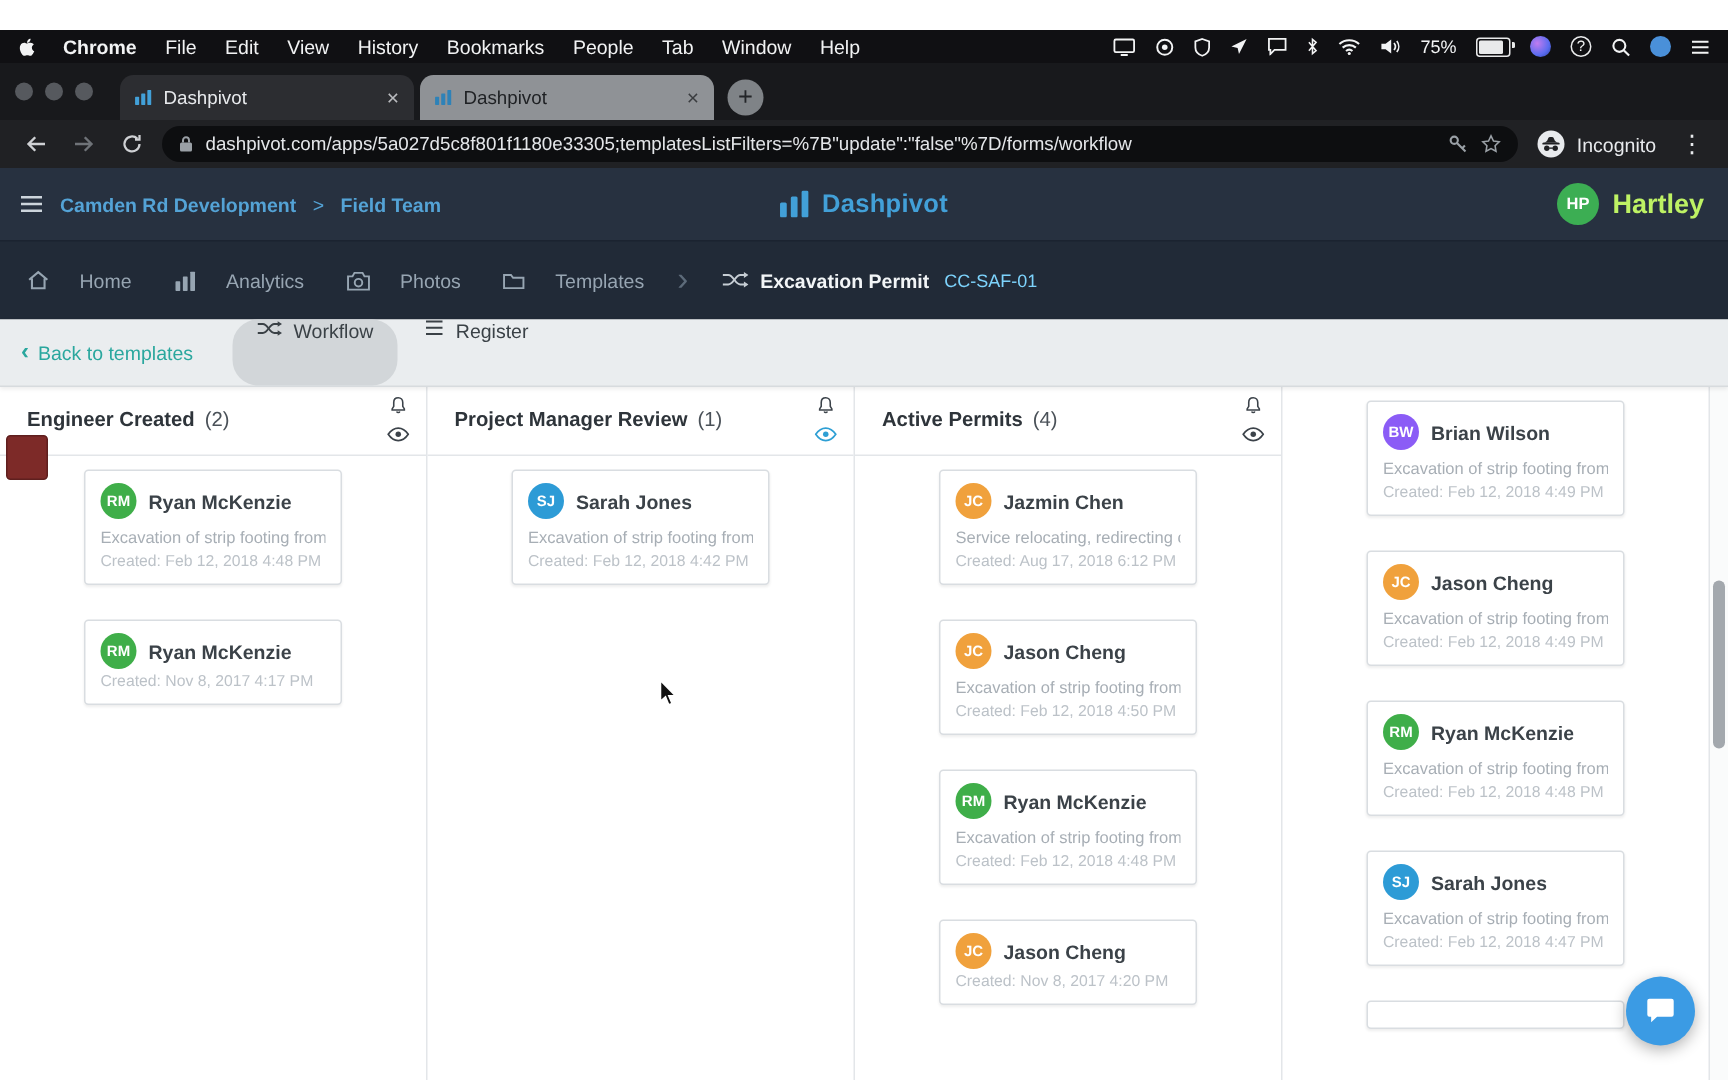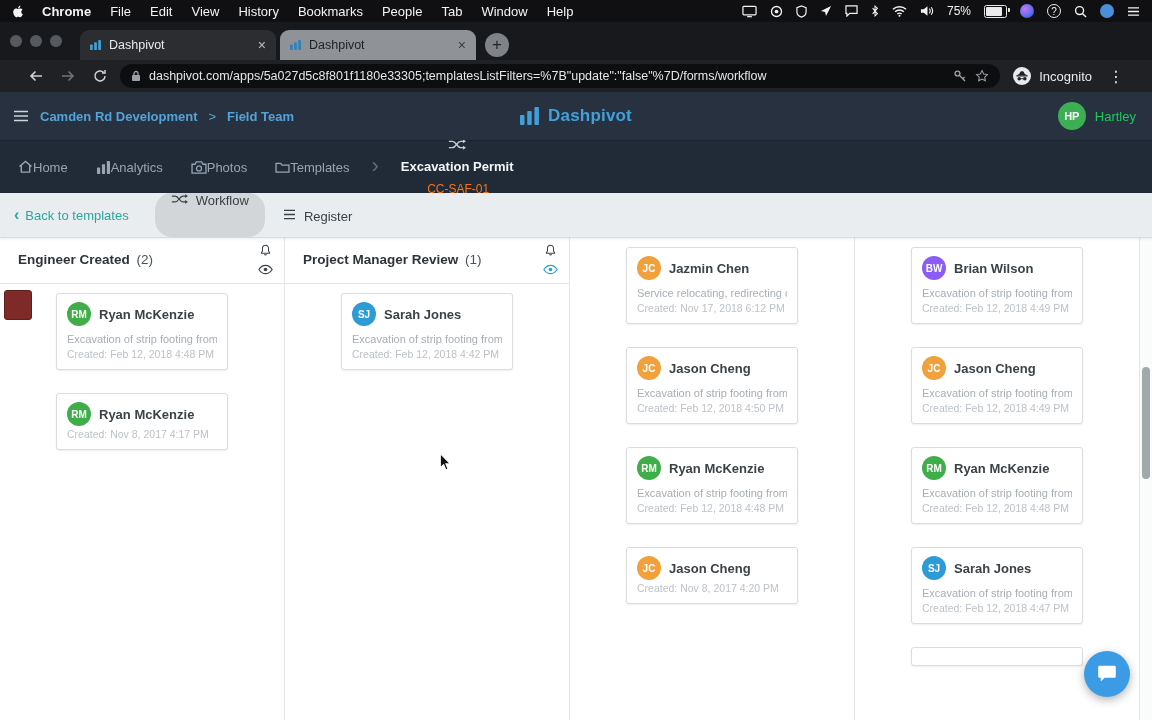--- a/index.html
+++ b/index.html
@@ -4,21 +4,21 @@
 <style>
   html,body{margin:0;padding:0;}
   body{
     width:1152px;height:720px;overflow:hidden;position:relative;
     font-family:"Liberation Sans","DejaVu Sans",sans-serif;
     background:#fff;-webkit-font-smoothing:antialiased;
   }
   svg{display:block;}
   
   .menubar{height:22px;background:#101013;color:#f2f3f4;display:flex;align-items:center;
-    padding:0 12px;font-size:13px;}
+    padding:0 12px;font-size:13px;margin-top:20px;}
   .menubar .apple{margin-right:4px;display:flex;}
   .menu-items{display:flex;align-items:center;gap:19px;margin-left:14px;}
   .menu-item{white-space:nowrap;}
   .menu-item:first-child{font-weight:700;}
   .menubar-right{margin-left:auto;display:flex;align-items:center;gap:13px;color:#f2f3f4;}
   .menubar-right .pct{font-size:12px;}
   .bat{width:21px;height:11px;border:1px solid #e9eaeb;border-radius:2.5px;position:relative;display:inline-block;}
   .bat:after{content:"";position:absolute;right:-4px;top:2.5px;width:2px;height:4px;background:#e9eaeb;border-radius:0 1px 1px 0;}
   .bat-fill{position:absolute;left:1px;top:1px;bottom:1px;width:74%;background:#e9eaeb;border-radius:1px;}
   .dot{width:14px;height:14px;border-radius:50%;display:inline-block;}
@@ -32,55 +32,55 @@
   .light{width:12px;height:12px;border-radius:50%;background:#56595e;}
   .tab{width:196px;height:30px;border-radius:9px 9px 0 0;display:flex;align-items:center;
     padding:0 10px;gap:8px;font-size:12.5px;box-sizing:border-box;}
   .tab.active{background:#2c2d31;color:#e8eaed;}
   .tab.inactive{background:#8f9296;color:#1e2023;margin-left:4px;}
   .tab .title{flex:1;white-space:nowrap;overflow:hidden;}
   .tab .close{opacity:.75;font-size:14px;line-height:1;}
   .newtab{width:24px;height:24px;border-radius:50%;background:#7f8387;color:#232528;
     display:flex;align-items:center;justify-content:center;font-size:17px;margin:0 0 3px 9px;}
   
-  .addressbar{height:32px;background:#202124;display:flex;align-items:center;padding:0 24px;gap:8px;}
+  .addressbar{height:32px;background:#202124;display:flex;align-items:center;padding:0 12px;gap:8px;}
   .navbtn{display:flex;align-items:center;justify-content:center;width:24px;height:24px;}
   .omnibox{flex:1;height:24px;background:#0d0e10;border-radius:13px;display:flex;align-items:center;
     padding:0 11px;gap:8px;min-width:0;}
   .omnibox .url{flex:1;color:#e4e6e9;font-size:12.5px;white-space:nowrap;overflow:hidden;}
   .incog{display:flex;align-items:center;gap:7px;color:#e8eaed;font-size:13px;margin:0 4px;}
   .dots{color:#e8eaed;font-size:16px;letter-spacing:0;padding:0 4px;}
   
   .app-header{height:48px;background:#273140;position:relative;display:flex;align-items:center;justify-content:flex-end;}
   .hdr-left{display:flex;align-items:center;gap:11px;padding-left:13px;font-size:13px;color:#54a3d6;}
   .hdr-left .crumb{font-weight:600;}
   .hdr-center{position:absolute;left:50%;top:0;height:100%;transform:translateX(-50%);
     display:flex;align-items:center;gap:8px;}
   .logo-text{color:#42a0d8;font-size:17px;font-weight:700;letter-spacing:.2px;}
   .hdr-right{margin-left:auto;display:flex;align-items:center;gap:9px;padding-right:16px;}
   .hp-avatar{width:28px;height:28px;border-radius:50%;background:#3cae53;color:#fff;font-size:11px;
     font-weight:700;display:flex;align-items:center;justify-content:center;}
-  .hdr-user{color:#22c55e;font-size:13px;}
+  .hdr-user{color:#bef264;font-size:18px;font-weight:bold;}
   
   .app-nav{height:52px;background:#212a37;display:flex;align-items:center;padding-left:18px;gap:28px;
     border-top:1px solid #1b2330;}
-  .nav-item{display:flex;align-items:center;gap:0;color:#97a5b2;font-size:13px;}
+  .nav-item{display:flex;align-items:center;gap:20px;color:#97a5b2;font-size:13px;}
   .nav-chev{color:#5d6b7a;font-size:22px;margin:0 -6px 3px -6px;}
-  .nav-current{display:flex;align-items:center;gap:8px;flex-direction:column;}
+  .nav-current{display:flex;gap:8px;}
   .nav-current .nm{color:#f2f5f7;font-size:13px;font-weight:600;}
-  .nav-current .code{color:#f97316;font-size:12px;margin-left:2px;}
+  .nav-current .code{color:#7dd3fc;font-size:12px;margin-left:2px;}
   .nav-current .ic{color:#c6cdd4;}
   
   .toolbar{height:44px;background:#eaedef;display:flex;align-items:stretch;border-bottom:1px solid #d7dbde;
     box-shadow:0 1px 3px rgba(0,0,0,.08);position:relative;z-index:2;}
   .back-link{display:flex;align-items:center;gap:6px;color:#2aa79e;font-size:13px;margin-left:14px;}
   .back-link .chev{font-size:16px;font-weight:700;margin-top:-1px;}
   .seg{display:flex;align-items:flex-start;gap:8px;padding:0 16px;color:#3a4146;font-size:13px;border-radius:17px;}
   .seg.workflow{background:#d2d6d9;margin-left:26px;}
-  .seg.register{padding:16px 18px;}
+  .seg.register{padding:0 18px;}
   .tb-spacer{flex:1;}
   .seg.edit{margin-right:10px;}
   .add-permit{background:#41b549;color:#fff;display:flex;align-items:center;padding:0 18px;
     font-size:13px;font-weight:500;}
   
   .board{height:484px;background:#fff;display:flex;overflow:hidden;position:relative;}
   .column{width:285px;box-sizing:border-box;border-right:1px solid #e3e6e9;}
   .col-header{height:46px;position:relative;border-bottom:1px solid #e3e6e9;box-sizing:border-box;}
   .col-title{position:absolute;left:18px;top:14px;font-size:13.5px;color:#2e343a;}
   .col-title .t{font-weight:700;text-align:center;}
@@ -449,28 +449,43 @@
             <div class="card-head">
               <span class="avatar" style="background: rgb(45, 155, 214);">SJ</span>
               <span class="card-name">Sarah Jones</span>
             </div>
             <div class="card-desc">Excavation of strip footing from ...</div>
             <div class="card-created">Created: Feb 12, 2018 4:42 PM</div>
           </div>
         </div>
       </div>
       <div class="column">
+        <div class="col-header">
+          <div class="col-title"><span class="t">Active Permits</span><span class="c"> (4)</span></div>
+          <span class="col-bell">
+            <svg viewBox="0 0 16 16" width="13" height="13">
+              <path d="M8 1.5c-2.2 0-3.7 1.6-3.7 3.8v3.2L3 10.6v.9h10v-.9l-1.3-2.1V5.3C11.7 3.1 10.2 1.5 8 1.5z" fill="none" stroke="currentColor" stroke-width="1.3"></path>
+              <path d="M6.7 12.7a1.4 1.4 0 0 0 2.6 0" fill="none" stroke="currentColor" stroke-width="1.3"></path>
+            </svg>
+          </span>
+          <span class="col-eye">
+            <svg viewBox="0 0 18 12" width="15" height="11">
+              <path d="M1 6c2.2-3.3 5-5 8-5s5.8 1.7 8 5c-2.2 3.3-5 5-8 5S3.2 9.3 1 6z" fill="none" stroke="currentColor" stroke-width="1.4"></path>
+              <circle cx="9" cy="6" r="2.2" fill="currentColor"></circle>
+            </svg>
+          </span>
+        </div>
         <div class="cards">
           <div class="card">
             <div class="card-head">
               <span class="avatar" style="background: rgb(240, 161, 60);">JC</span>
               <span class="card-name">Jazmin Chen</span>
             </div>
             <div class="card-desc">Service relocating, redirecting c...</div>
-            <div class="card-created">Created: Nov 17, 2018 6:12 PM</div>
+            <div class="card-created">Created: Aug 17, 2018 6:12 PM</div>
           </div>
           <div class="card">
             <div class="card-head">
               <span class="avatar" style="background: rgb(240, 161, 60);">JC</span>
               <span class="card-name">Jason Cheng</span>
             </div>
             <div class="card-desc">Excavation of strip footing from ...</div>
             <div class="card-created">Created: Feb 12, 2018 4:50 PM</div>
           </div>
           <div class="card">

